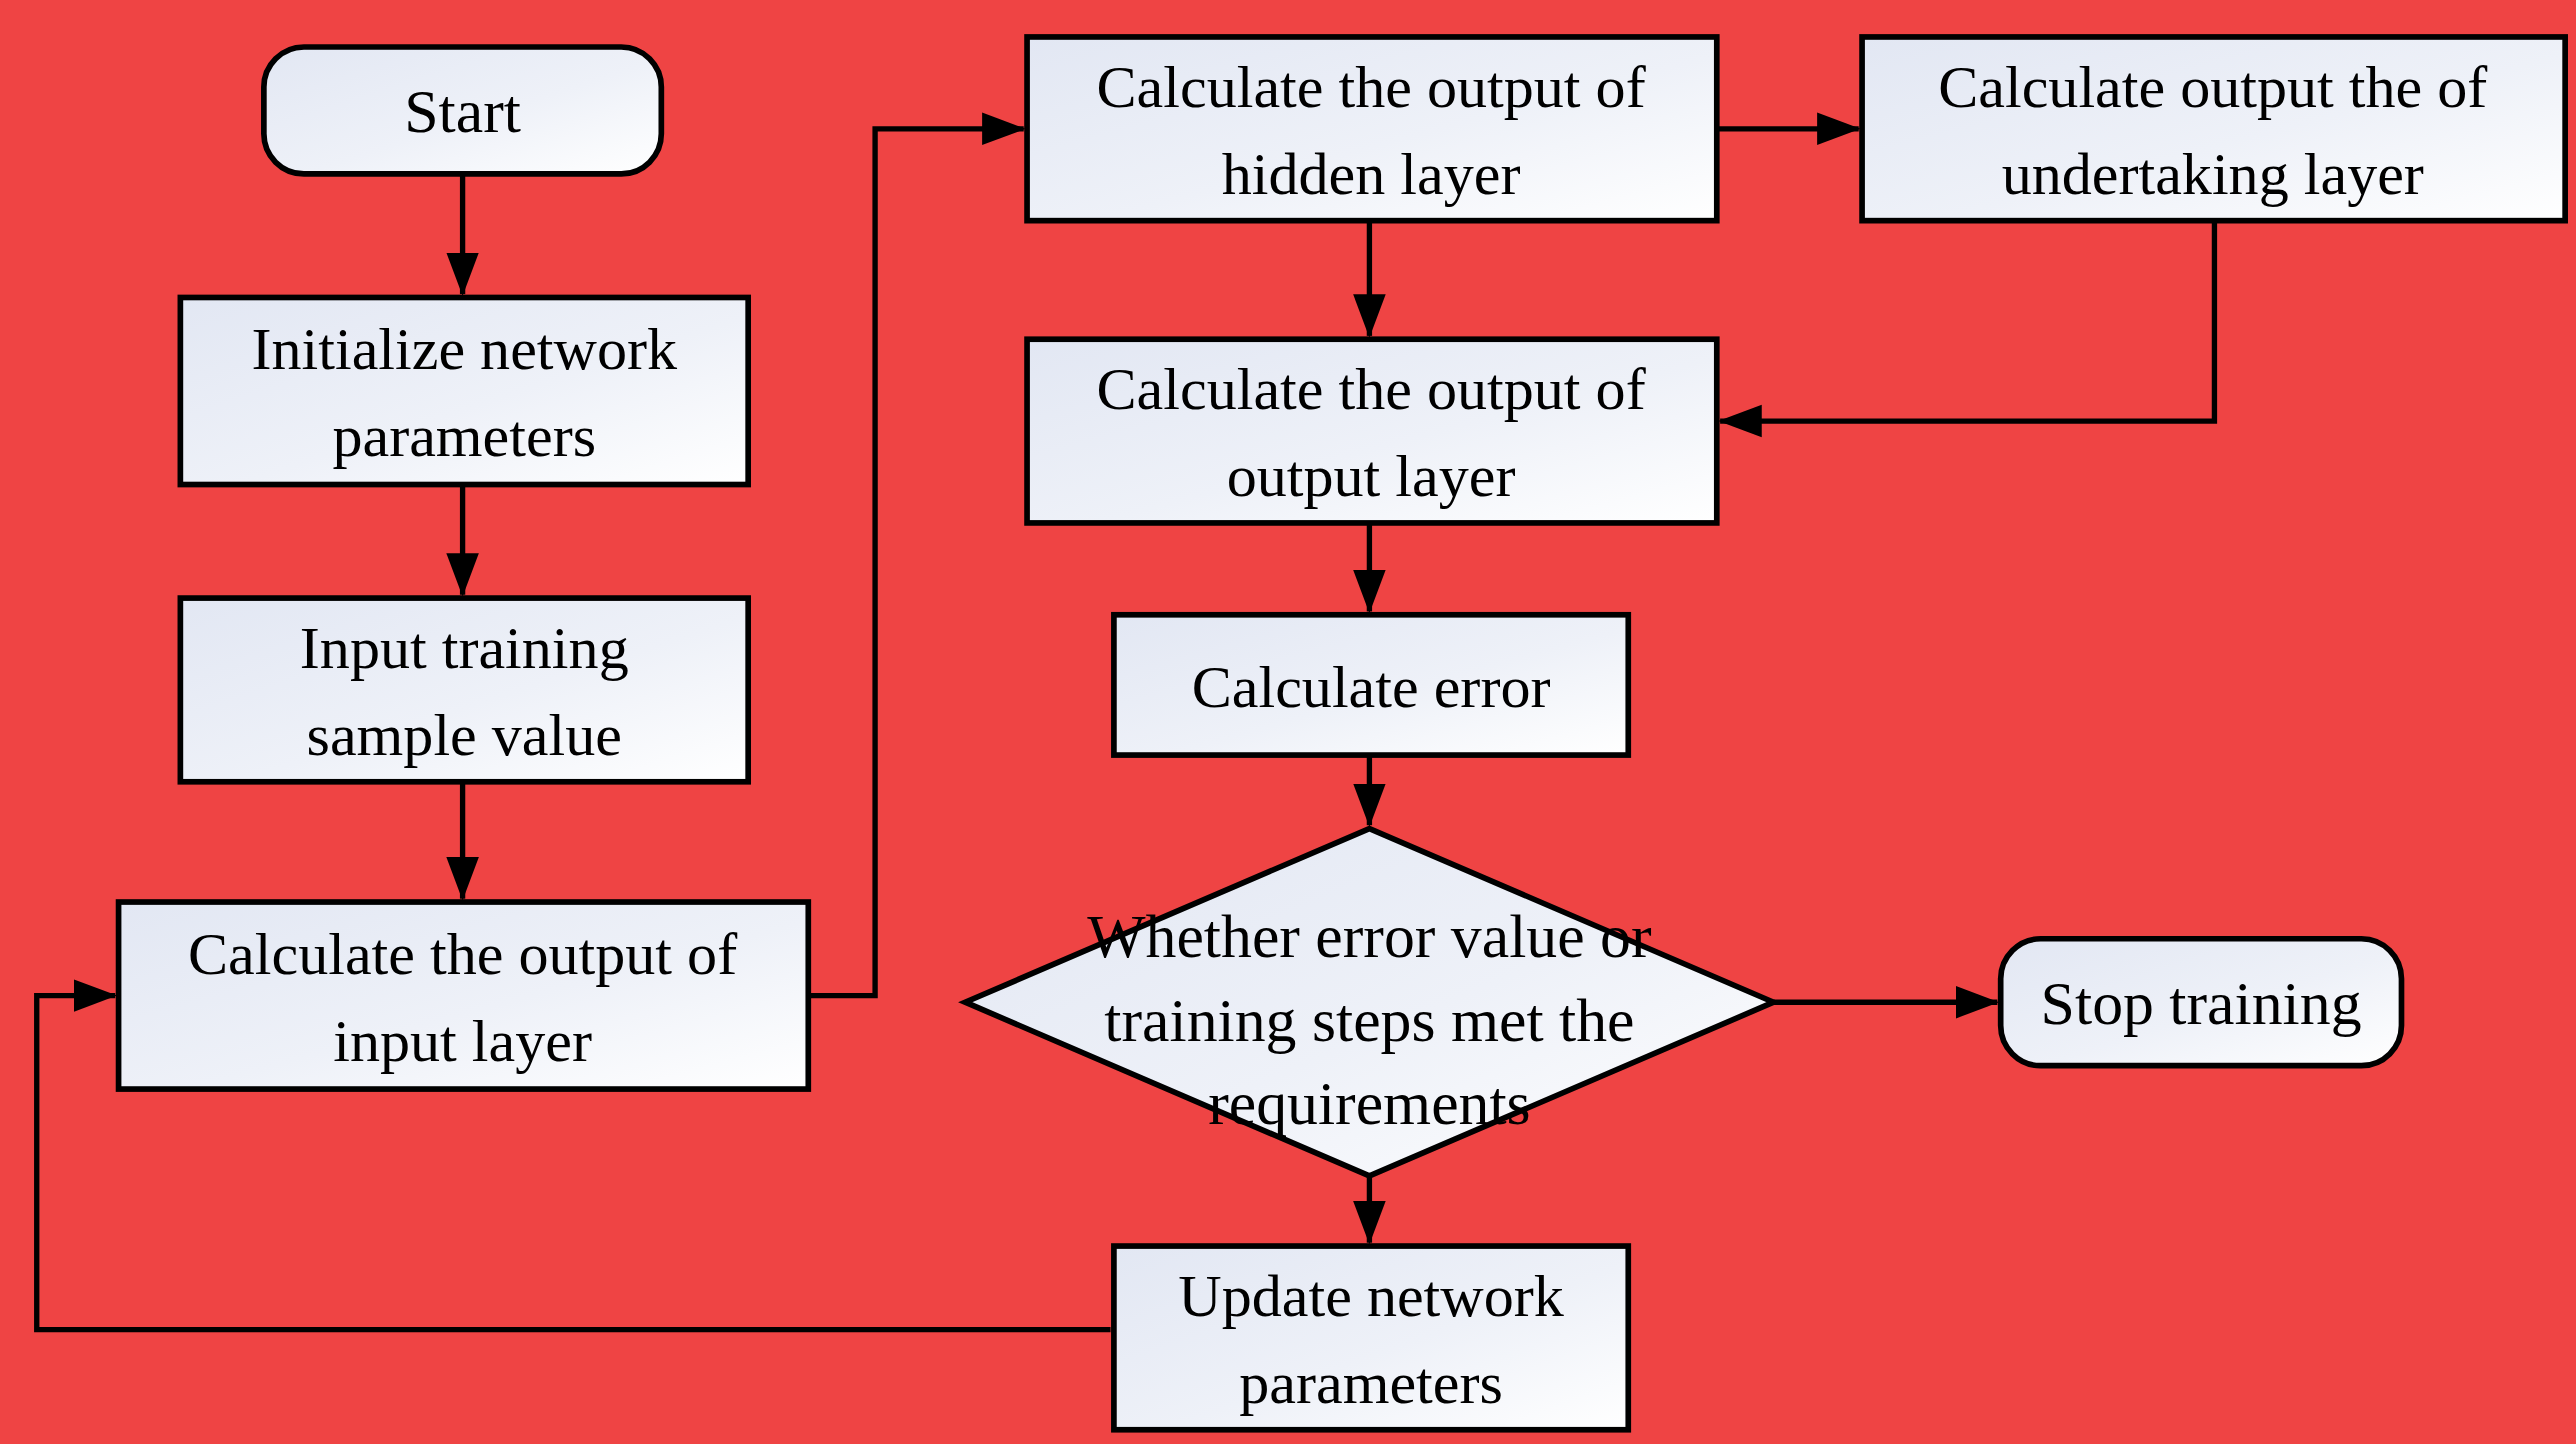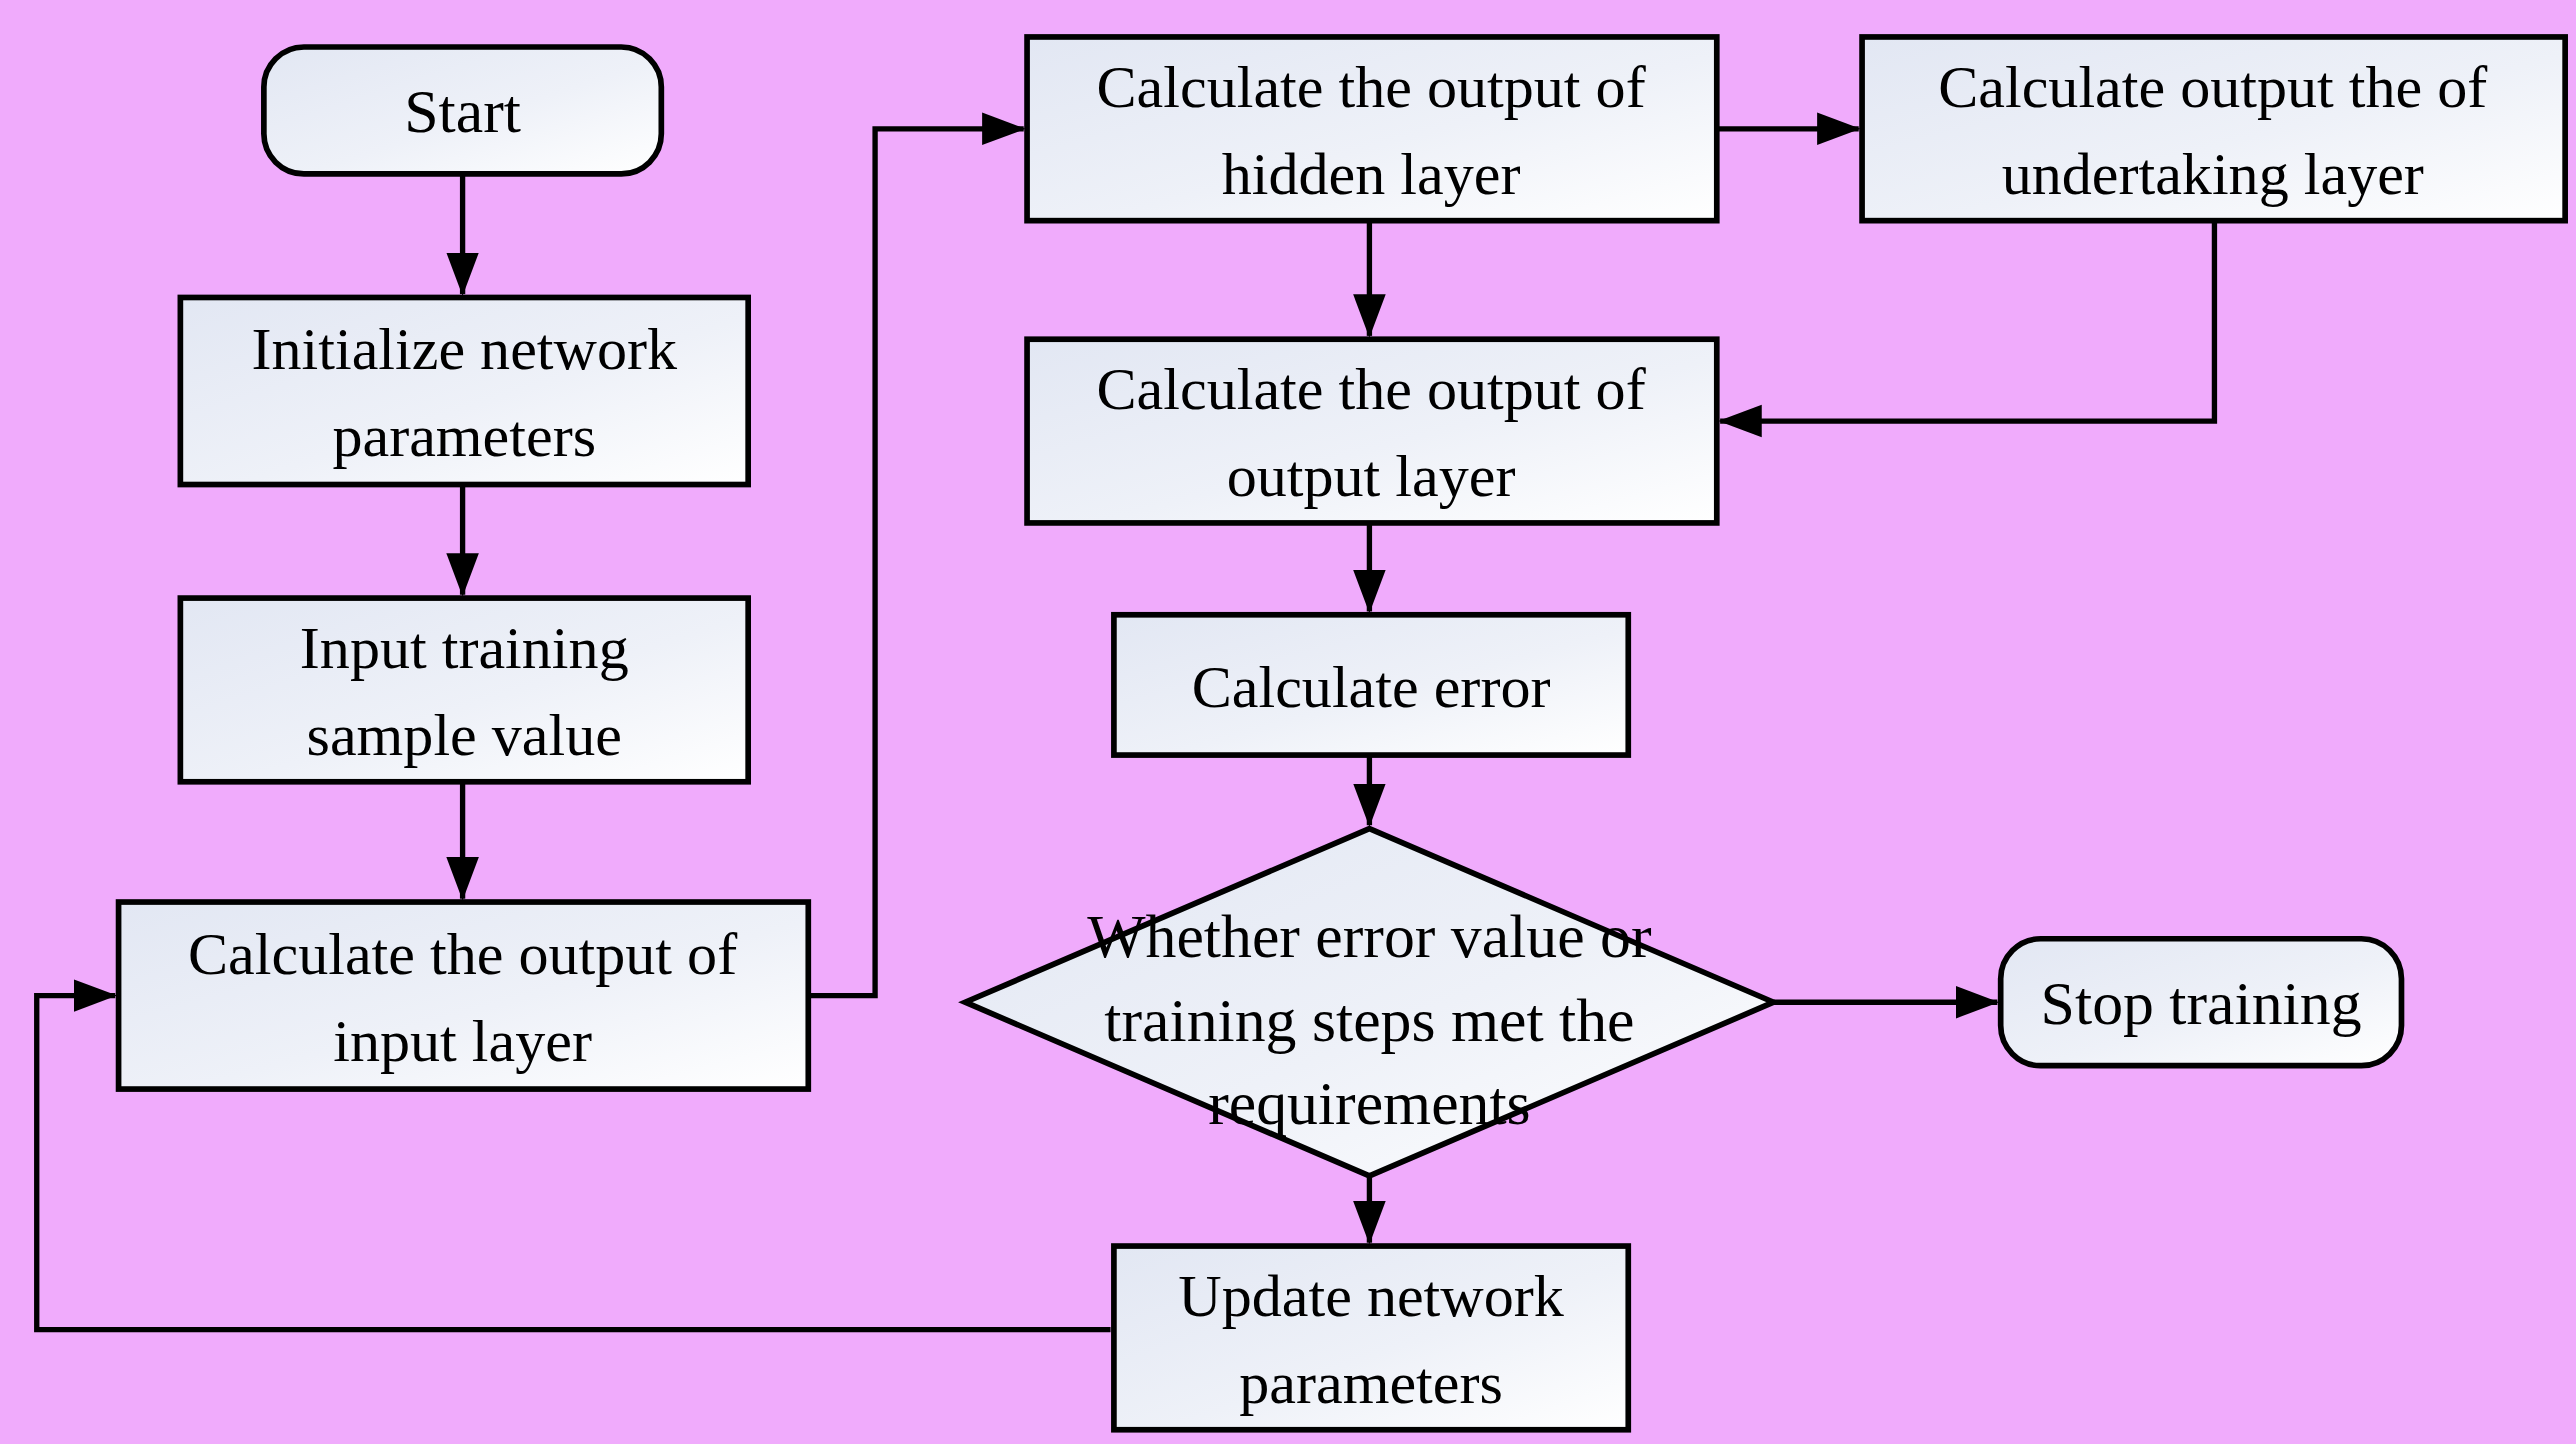--- a/index.html
+++ b/index.html
@@ -3,21 +3,21 @@
 <meta charset="utf-8">
 <style>
   html, body {
     margin: 0;
     padding: 0;
     background: #ffffff;
   }
   .canvas-wrap {
     width: 2576px;
     height: 1445px;
-    background: #f0abfc;
+    background: #ef4444;
     overflow: hidden;
   }
   svg { display: block; }
   .node-shape {
     fill: url(#boxFill);
     stroke: #000000;
     stroke-width: 3.4;
   }
   .node-label {
     font-family: "Liberation Serif", "DejaVu Serif", serif;

